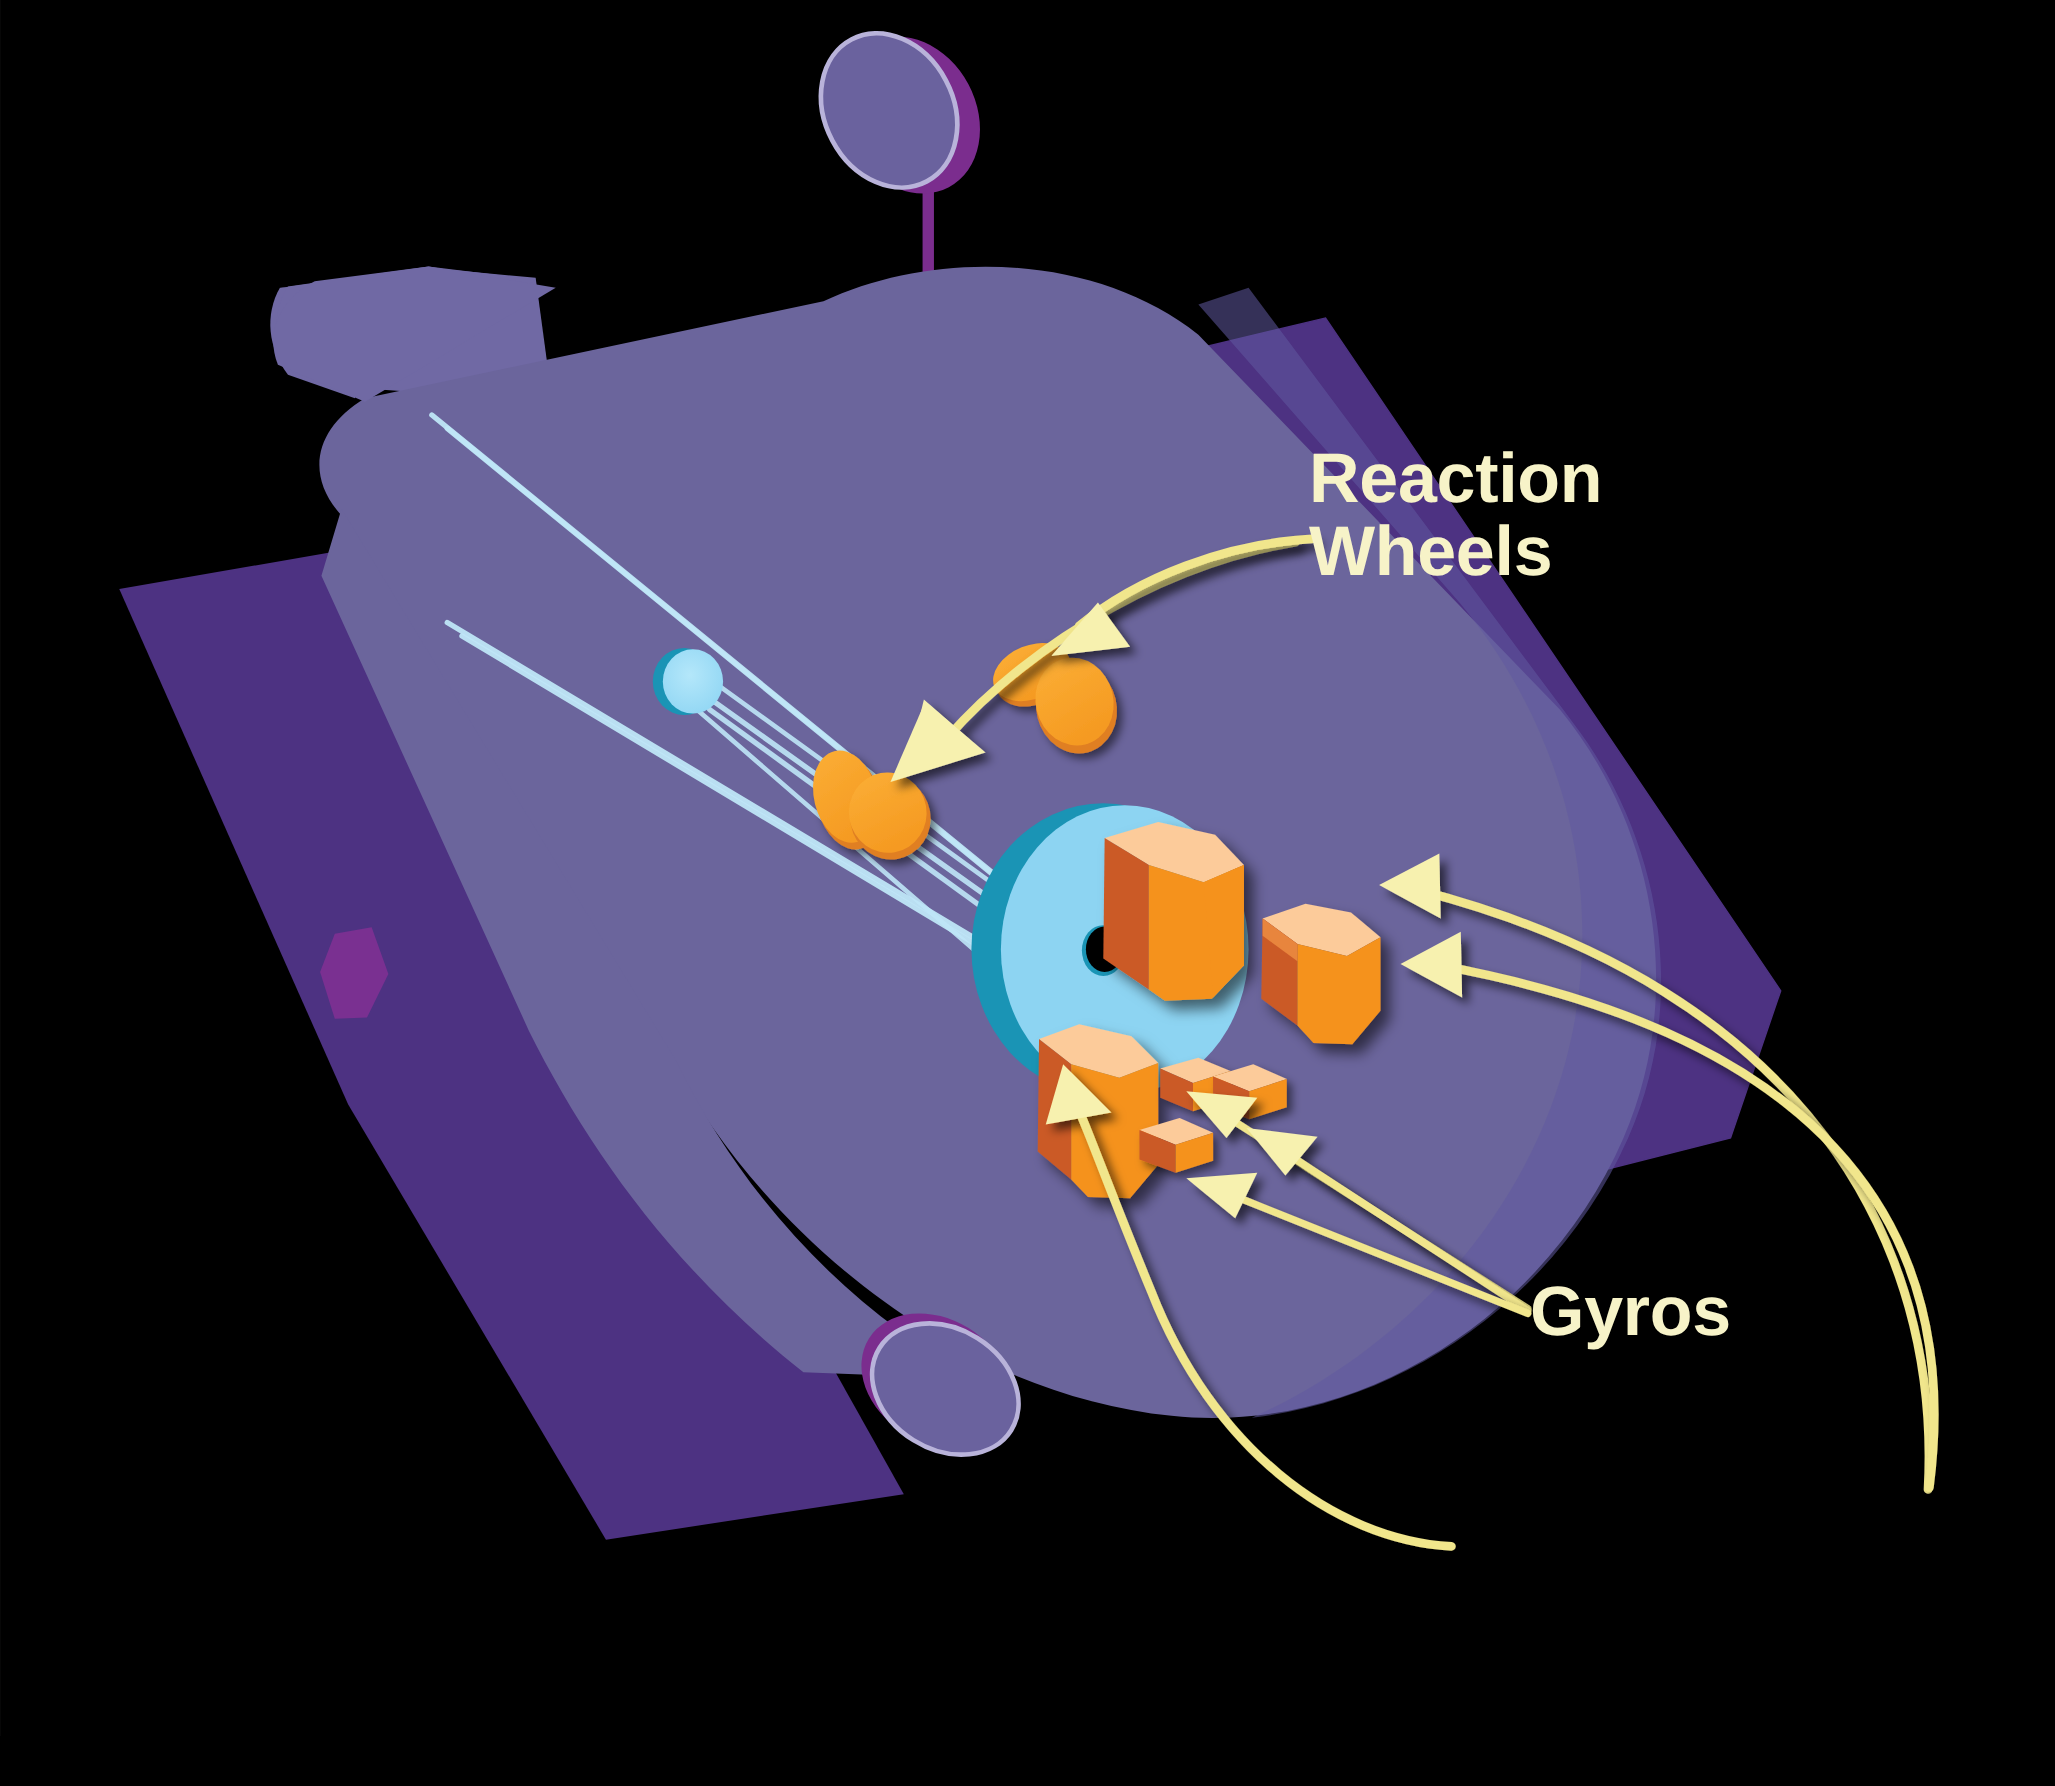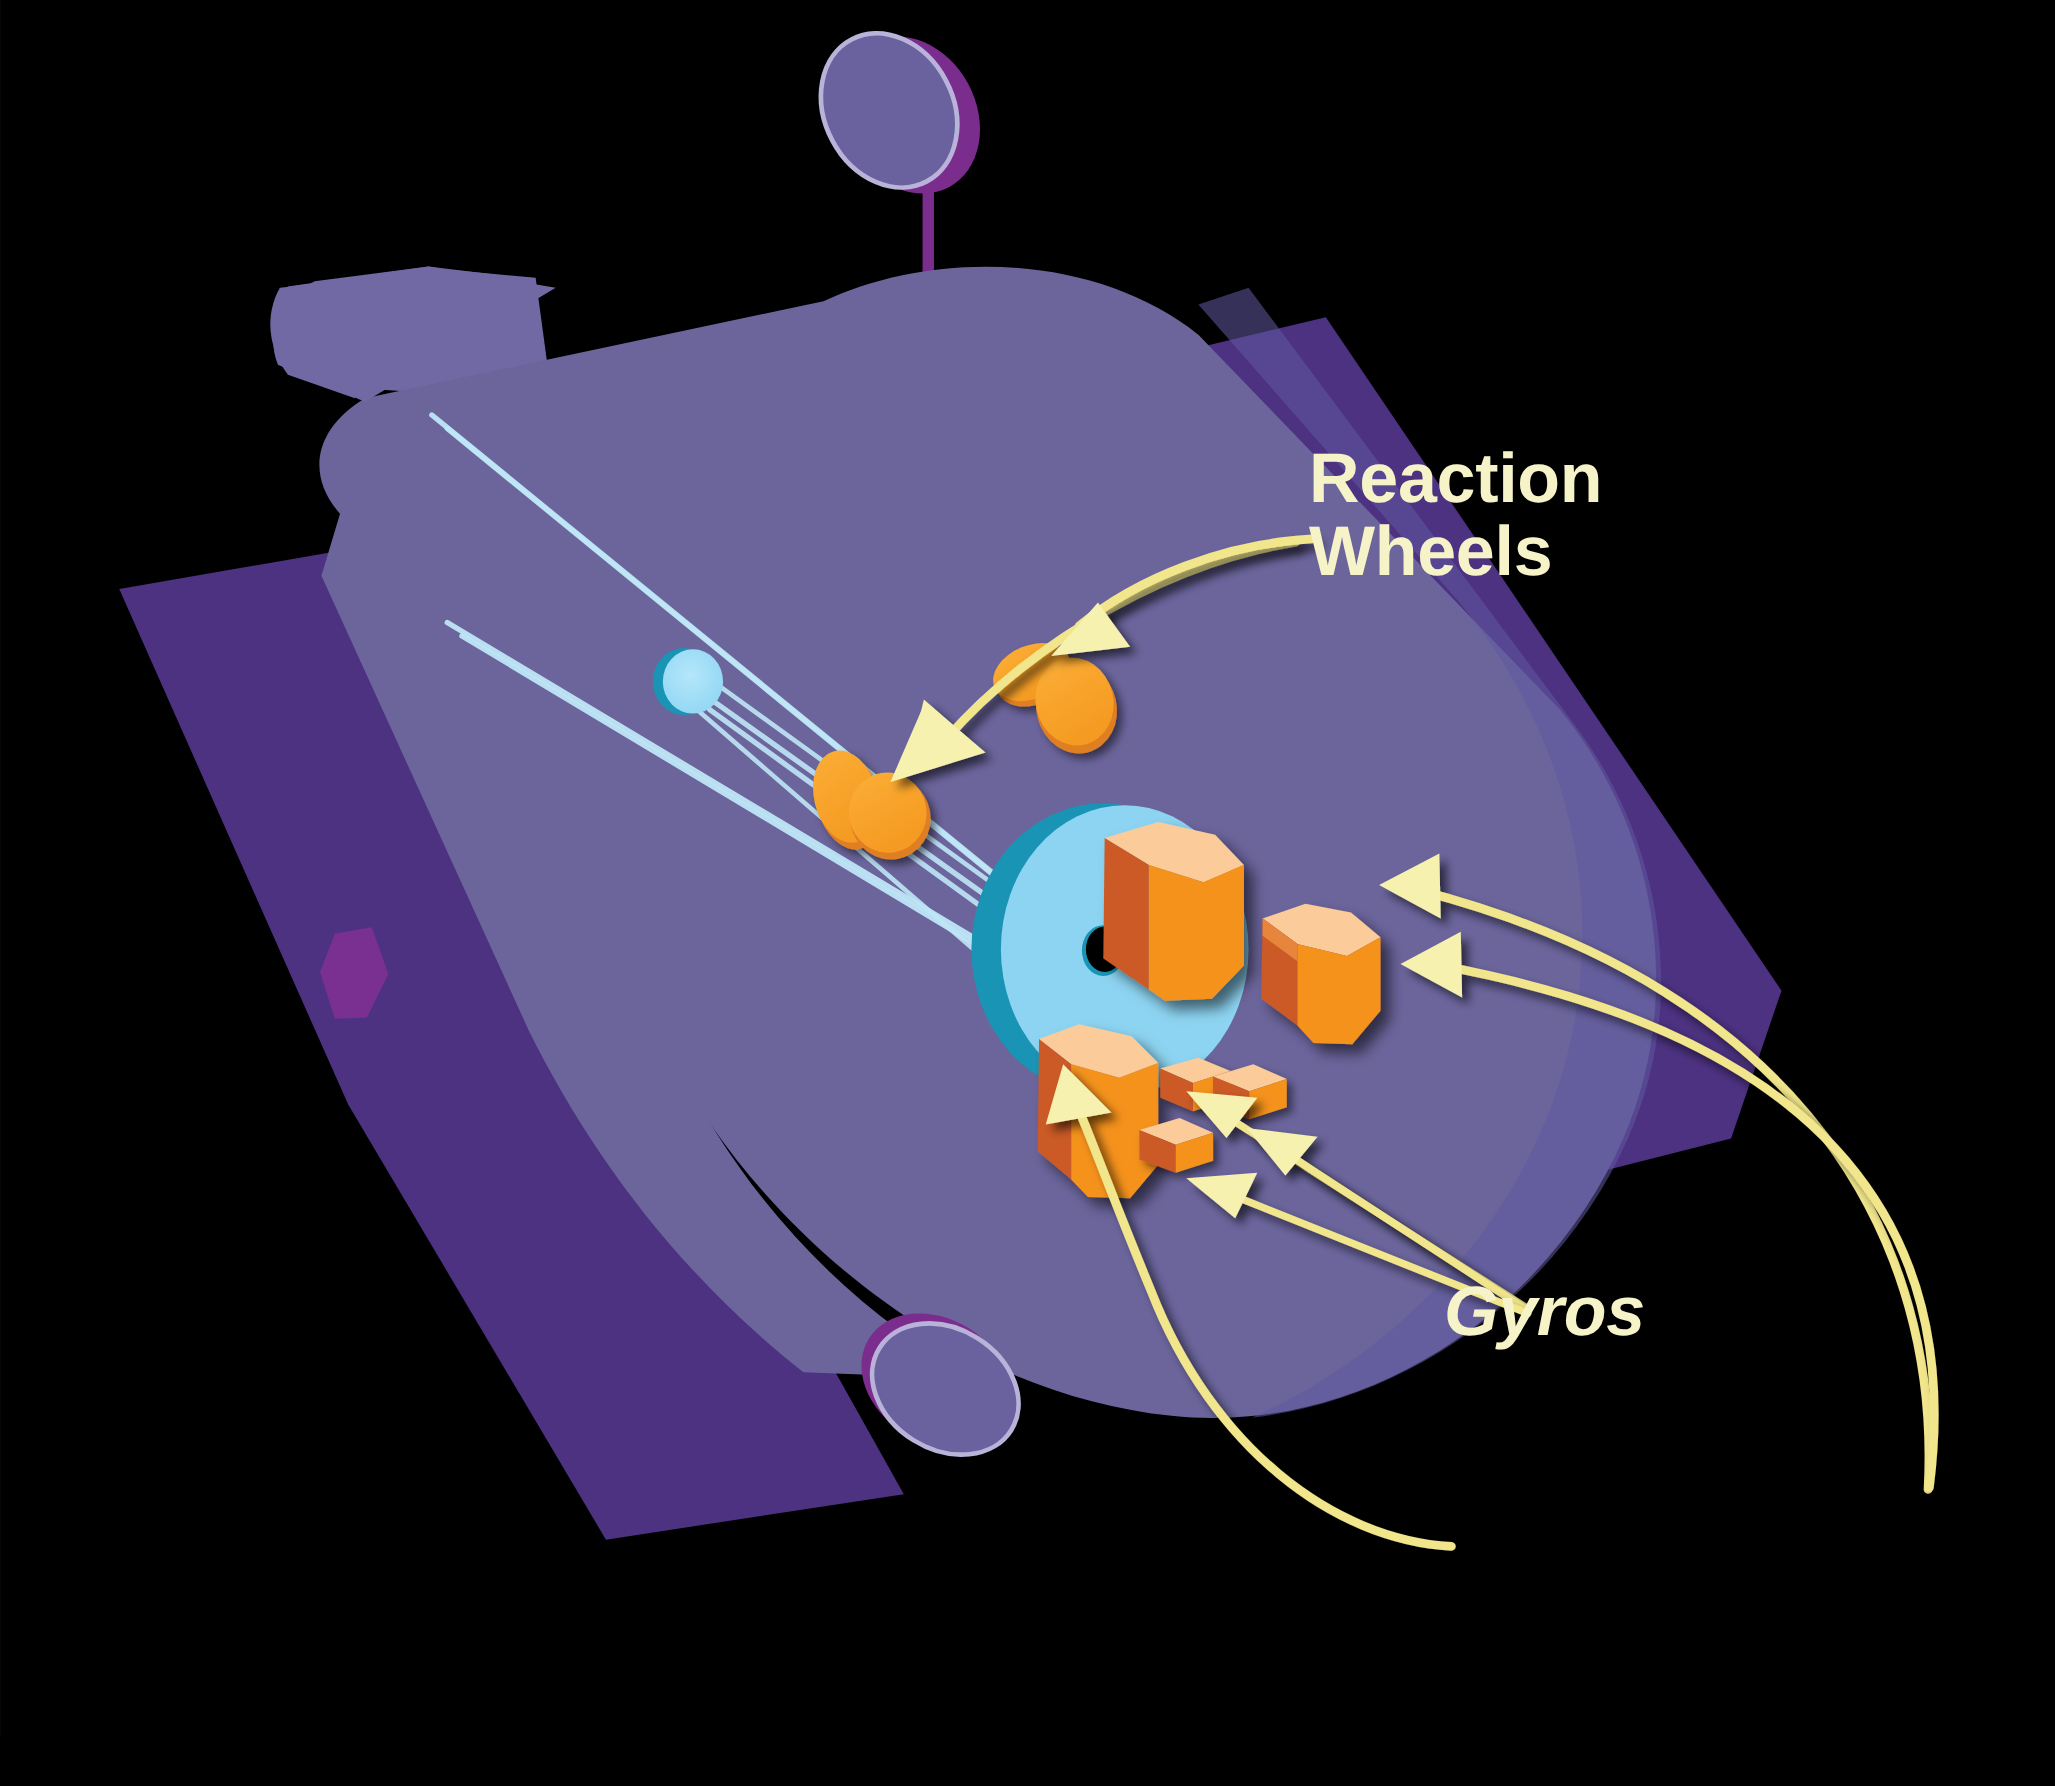--- a/index.html
+++ b/index.html
@@ -35,24 +35,23 @@
     letter-spacing: -0.3px;
     white-space: pre;
     text-rendering: geometricPrecision;
   }
   #label-reaction-wheels {
     left: 1309px;
     top: 442px;
     font-size: 70px;
   }
   #label-gyros {
-    left: 1444px;
+    left: 1530px;
     top: 1275px;
     font-size: 70px;
-    font-style: italic;
   }
   #label-fgs {
     left: 1436px;
     top: 1483px;
     font-size: 70px;
   }
 </style>
 </head>
 <body>
 

